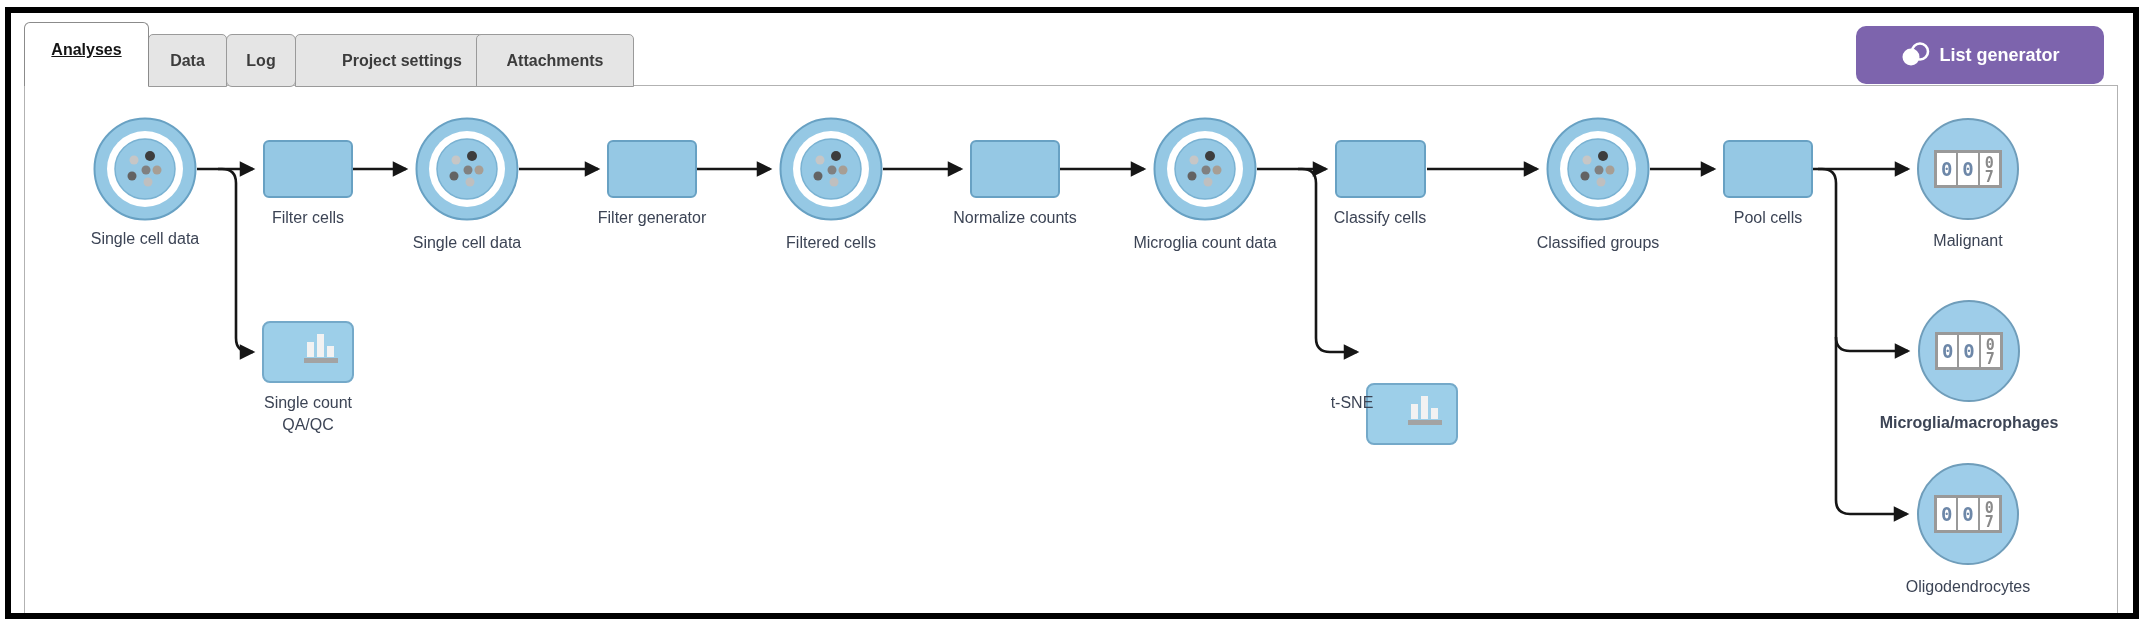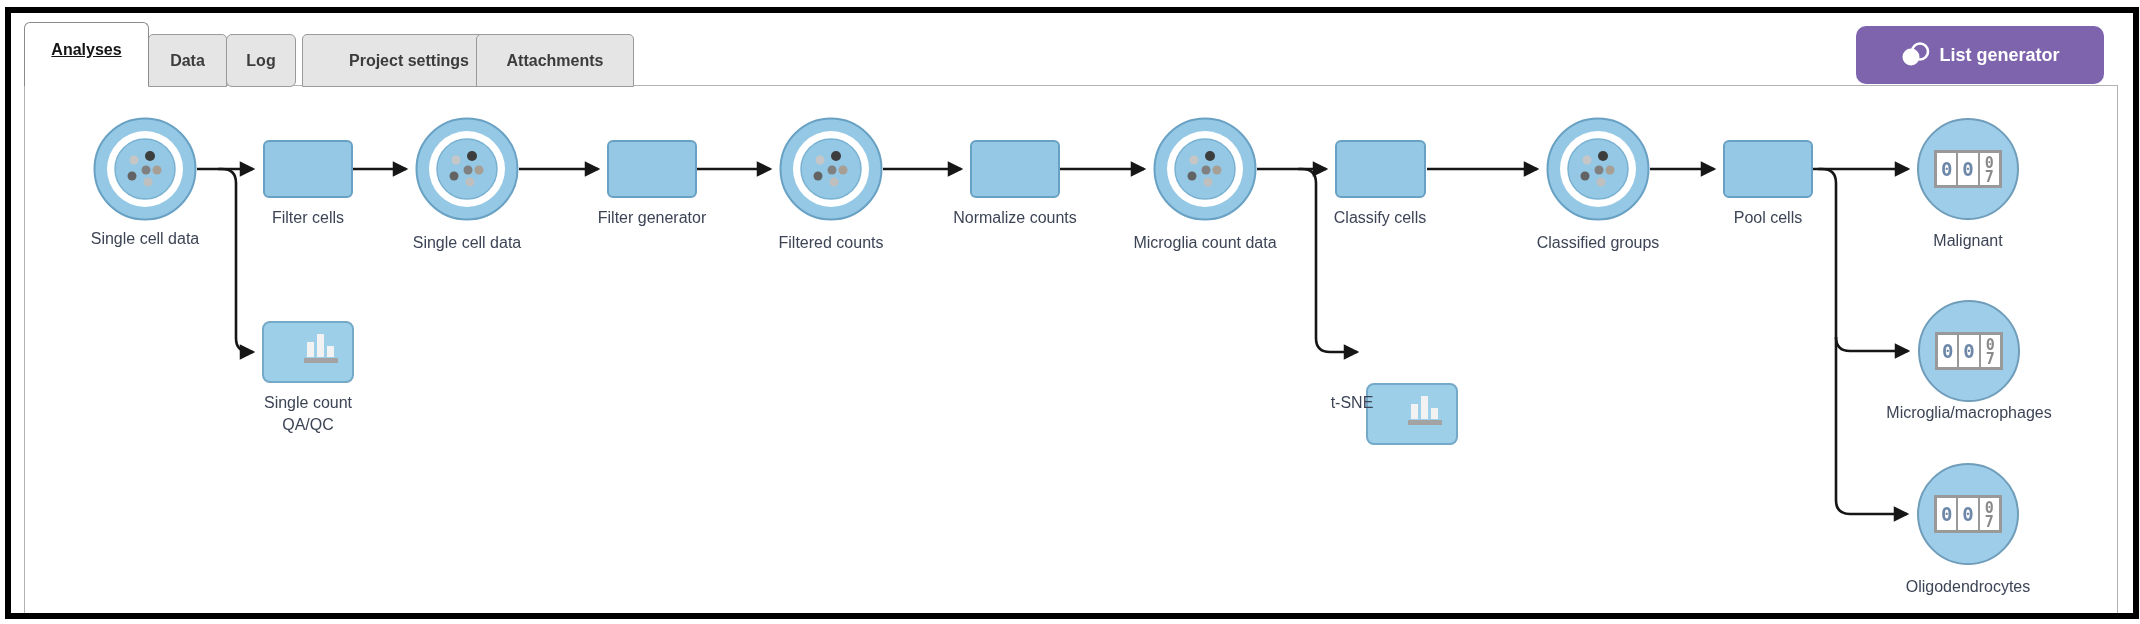--- a/index.html
+++ b/index.html
@@ -48,21 +48,21 @@
 </style>
 </head>
 <body>
 
 <div class="stage">
   <div class="frame"></div>
 
   <div class="tab active" style="left:24px;width:125px;">Analyses</div>
   <div class="tab" style="left:148px;width:79px;">Data</div>
   <div class="tab" style="left:226px;width:70px;border-radius:6px;">Log</div>
-  <div class="tab" style="left:295px;width:214px;margin-left:7px;">Project settings</div>
+  <div class="tab" style="left:295px;width:214px;">Project settings</div>
   <div class="tab" style="left:476px;width:158px;">Attachments</div>
 
   <div class="listgen">
     <svg width="30" height="28" viewBox="0 0 30 28">
       <circle cx="11" cy="16" r="8.5" fill="#ffffff"></circle>
       <circle cx="20" cy="10.5" r="8" fill="none" stroke="#ffffff" stroke-width="2.6"></circle>
     </svg>
     <span>List generator</span>
   </div>
 
@@ -134,21 +134,21 @@
       <circle cx="52" cy="52" r="38" fill="#ffffff"></circle>
       <circle cx="52" cy="52" r="30" fill="#95c8e4" stroke="#7ab2d2" stroke-width="1.5"></circle>
       <circle cx="41" cy="43" r="4.5" fill="#c6c6c6"></circle>
         <circle cx="57" cy="39" r="5" fill="#3d3d3d"></circle>
       <circle cx="39" cy="59" r="4.5" fill="#636363"></circle>
         <circle cx="53" cy="53" r="4.5" fill="#808080"></circle>
       <circle cx="64" cy="53" r="4.5" fill="#a79e94"></circle>
         <circle cx="55" cy="65" r="4.5" fill="#bfbfbf"></circle>
     </svg>
   </div>
-  <div class="node-label" style="left:756px;top:232px;width:150px;">Filtered counts</div>
+  <div class="node-label" style="left:756px;top:232px;width:150px;">Filtered cells</div>
 
   <div class="node op-rect" style="left:970px;top:140px;"></div>
   <div class="node-label" style="left:945px;top:207px;width:140px;">Normalize counts</div>
 
   <div class="node" style="left:1153px;top:117px;">
     <svg width="104" height="104" viewBox="0 0 104 104">
       <circle cx="52" cy="52" r="50.5" fill="#95c8e4" stroke="#68a1c3" stroke-width="2"></circle>
       <circle cx="52" cy="52" r="38" fill="#ffffff"></circle>
       <circle cx="52" cy="52" r="30" fill="#95c8e4" stroke="#7ab2d2" stroke-width="1.5"></circle>
       <circle cx="41" cy="43" r="4.5" fill="#c6c6c6"></circle>
@@ -217,21 +217,21 @@
   <div class="node count-node" style="left:1918px;top:300px;">
     <div class="counter">
       <span class="dig">0</span>
       <span class="dig">0</span>
       <span class="dig roll">
           <span class="r0">0</span>
           <span class="r7">7</span>
         </span>
     </div>
   </div>
-  <div class="node-label" style="left:1859px;top:402px;width:220px;">Microglia/macrophages</div>
+  <div class="node-label" style="left:1859px;top:412px;width:220px;font-weight:bold;">Microglia/macrophages</div>
 
   <div class="node count-node" style="left:1917px;top:463px;">
     <div class="counter">
       <span class="dig">0</span>
       <span class="dig">0</span>
       <span class="dig roll">
           <span class="r0">0</span>
           <span class="r7">7</span>
         </span>
     </div>

